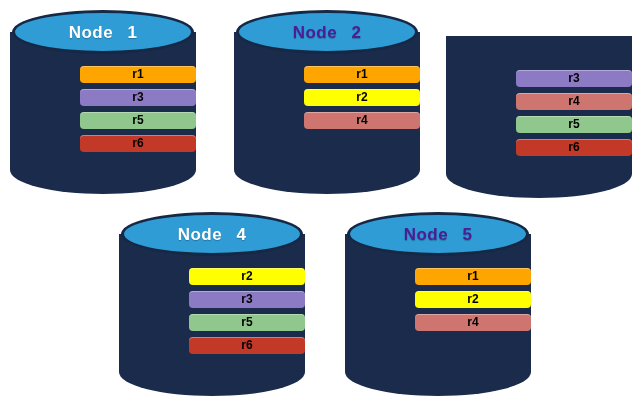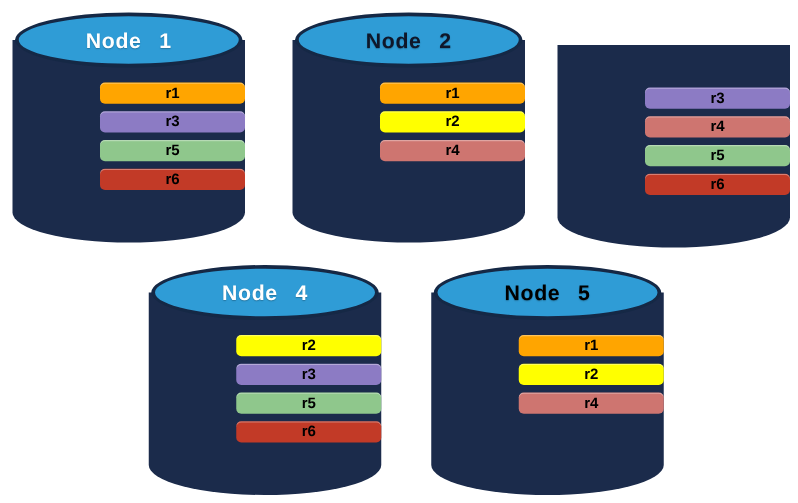--- a/index.html
+++ b/index.html
@@ -88,21 +88,21 @@
       <div class="bars">
         <div class="bar" style="background: rgb(255, 165, 0); color: rgb(0, 0, 0);">r1</div>
         <div class="bar" style="background: rgb(140, 123, 196); color: rgb(0, 0, 0);">r3</div>
         <div class="bar" style="background: rgb(143, 199, 140); color: rgb(0, 0, 0);">r5</div>
         <div class="bar" style="background: rgb(194, 58, 39); color: rgb(0, 0, 0);">r6</div>
       </div>
     </div>
     <div class="cylinder">
       <div class="cyl-body" style="background: rgb(27, 43, 75);"></div>
       <div class="cyl-top" style="background: rgb(47, 156, 214); border-color: rgb(21, 40, 69);">
-        <span class="node-label" style="color: #0f172a;">Node 2</span>
+        <span class="node-label" style="color: #4c1d95;">Node 2</span>
       </div>
       <div class="bars">
         <div class="bar" style="background: rgb(255, 165, 0); color: rgb(0, 0, 0);">r1</div>
         <div class="bar" style="background: rgb(255, 255, 0); color: rgb(0, 0, 0);">r2</div>
         <div class="bar" style="background: rgb(206, 117, 112); color: rgb(0, 0, 0);">r4</div>
       </div>
     </div>
     <div class="cylinder">
       <div class="cyl-body" style="background: rgb(27, 43, 75);"></div>
       <div class="bars">
@@ -120,21 +120,21 @@
       <div class="bars">
         <div class="bar" style="background: rgb(255, 255, 0); color: rgb(0, 0, 0);">r2</div>
         <div class="bar" style="background: rgb(140, 123, 196); color: rgb(0, 0, 0);">r3</div>
         <div class="bar" style="background: rgb(143, 199, 140); color: rgb(0, 0, 0);">r5</div>
         <div class="bar" style="background: rgb(194, 58, 39); color: rgb(0, 0, 0);">r6</div>
       </div>
     </div>
     <div class="cylinder">
       <div class="cyl-body" style="background: rgb(27, 43, 75);"></div>
       <div class="cyl-top" style="background: rgb(47, 156, 214); border-color: rgb(21, 40, 69);">
-        <span class="node-label" style="color: #000000;">Node 5</span>
+        <span class="node-label" style="color: #4c1d95;">Node 5</span>
       </div>
       <div class="bars">
         <div class="bar" style="background: rgb(255, 165, 0); color: rgb(0, 0, 0);">r1</div>
         <div class="bar" style="background: rgb(255, 255, 0); color: rgb(0, 0, 0);">r2</div>
         <div class="bar" style="background: rgb(206, 117, 112); color: rgb(0, 0, 0);">r4</div>
       </div>
     </div>
   </div>
 
 </body></html>

